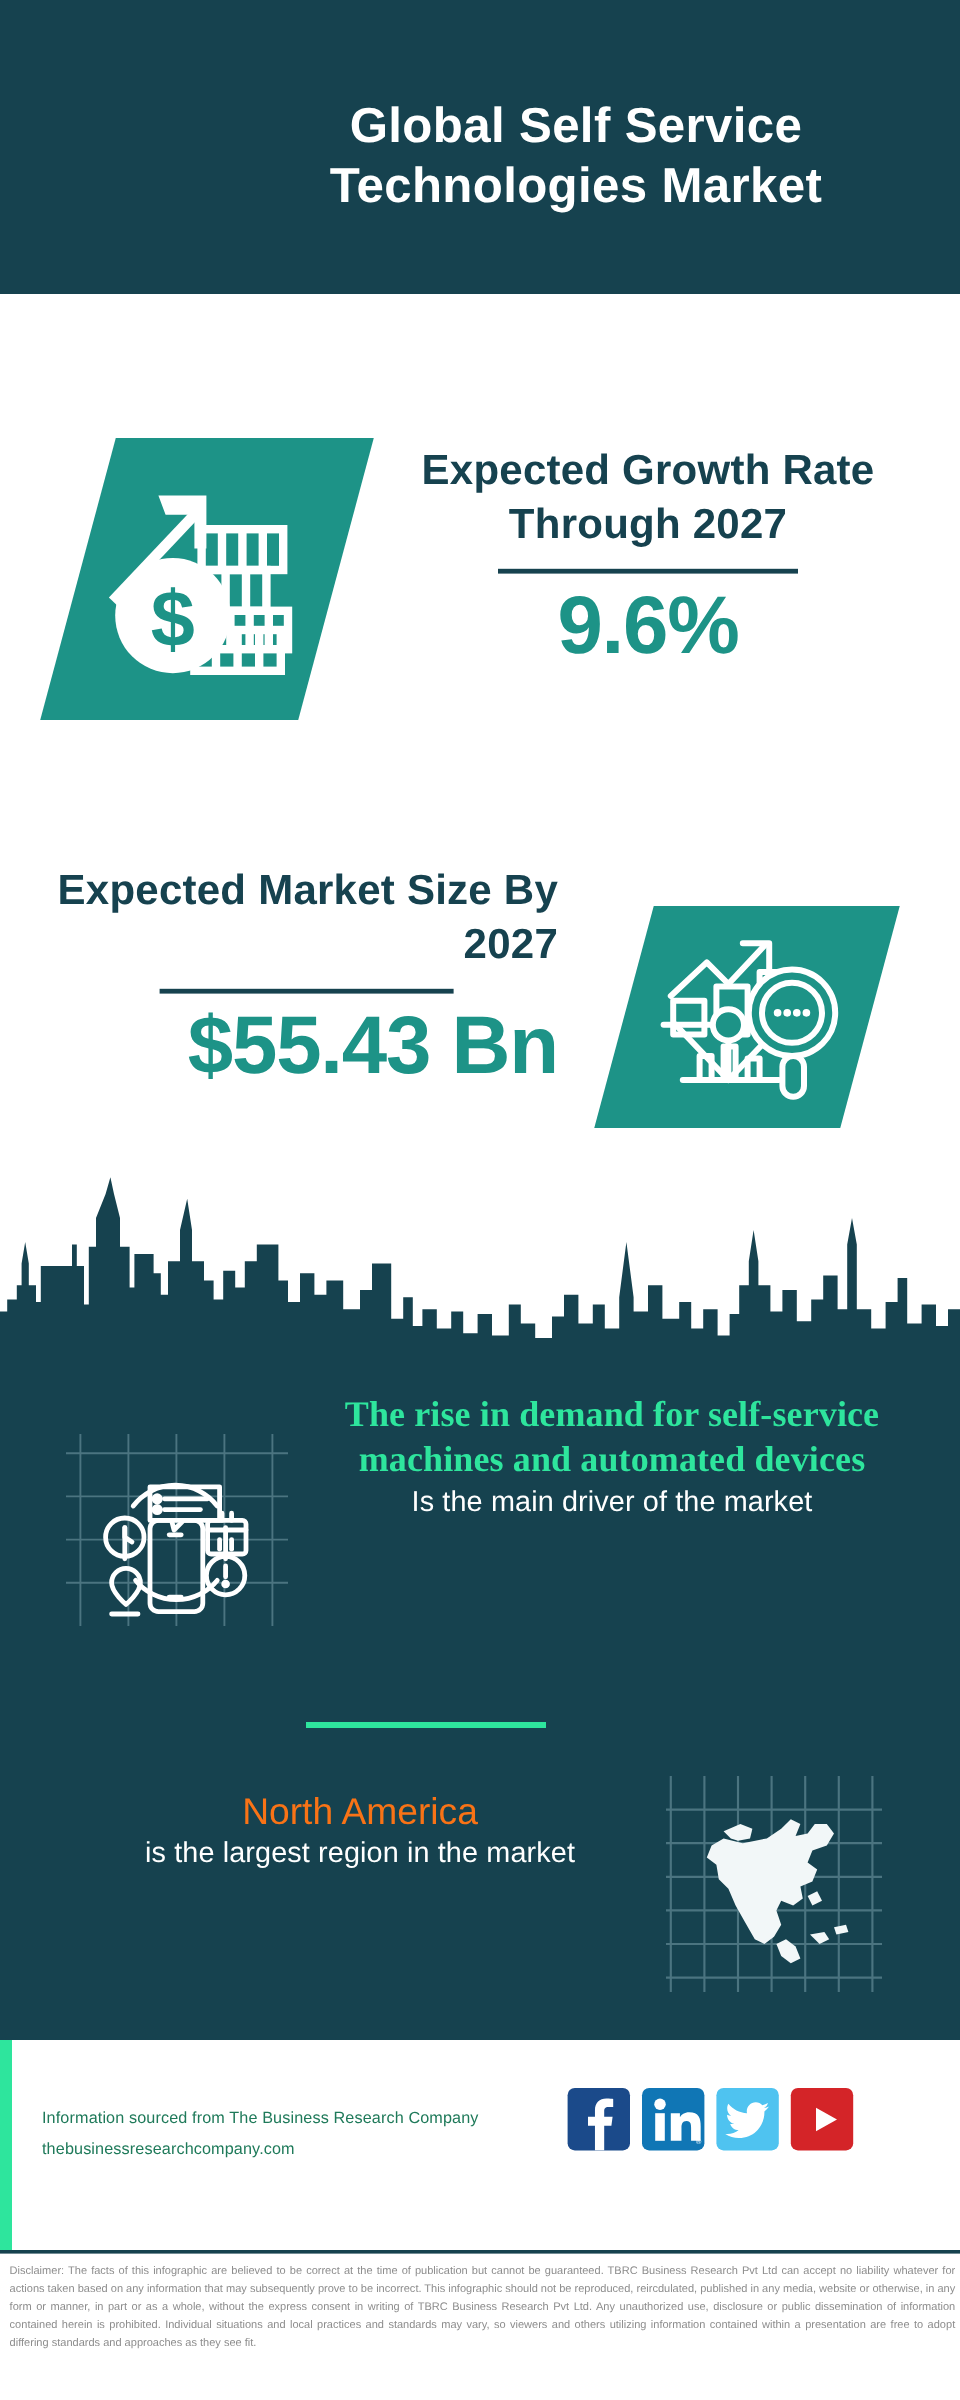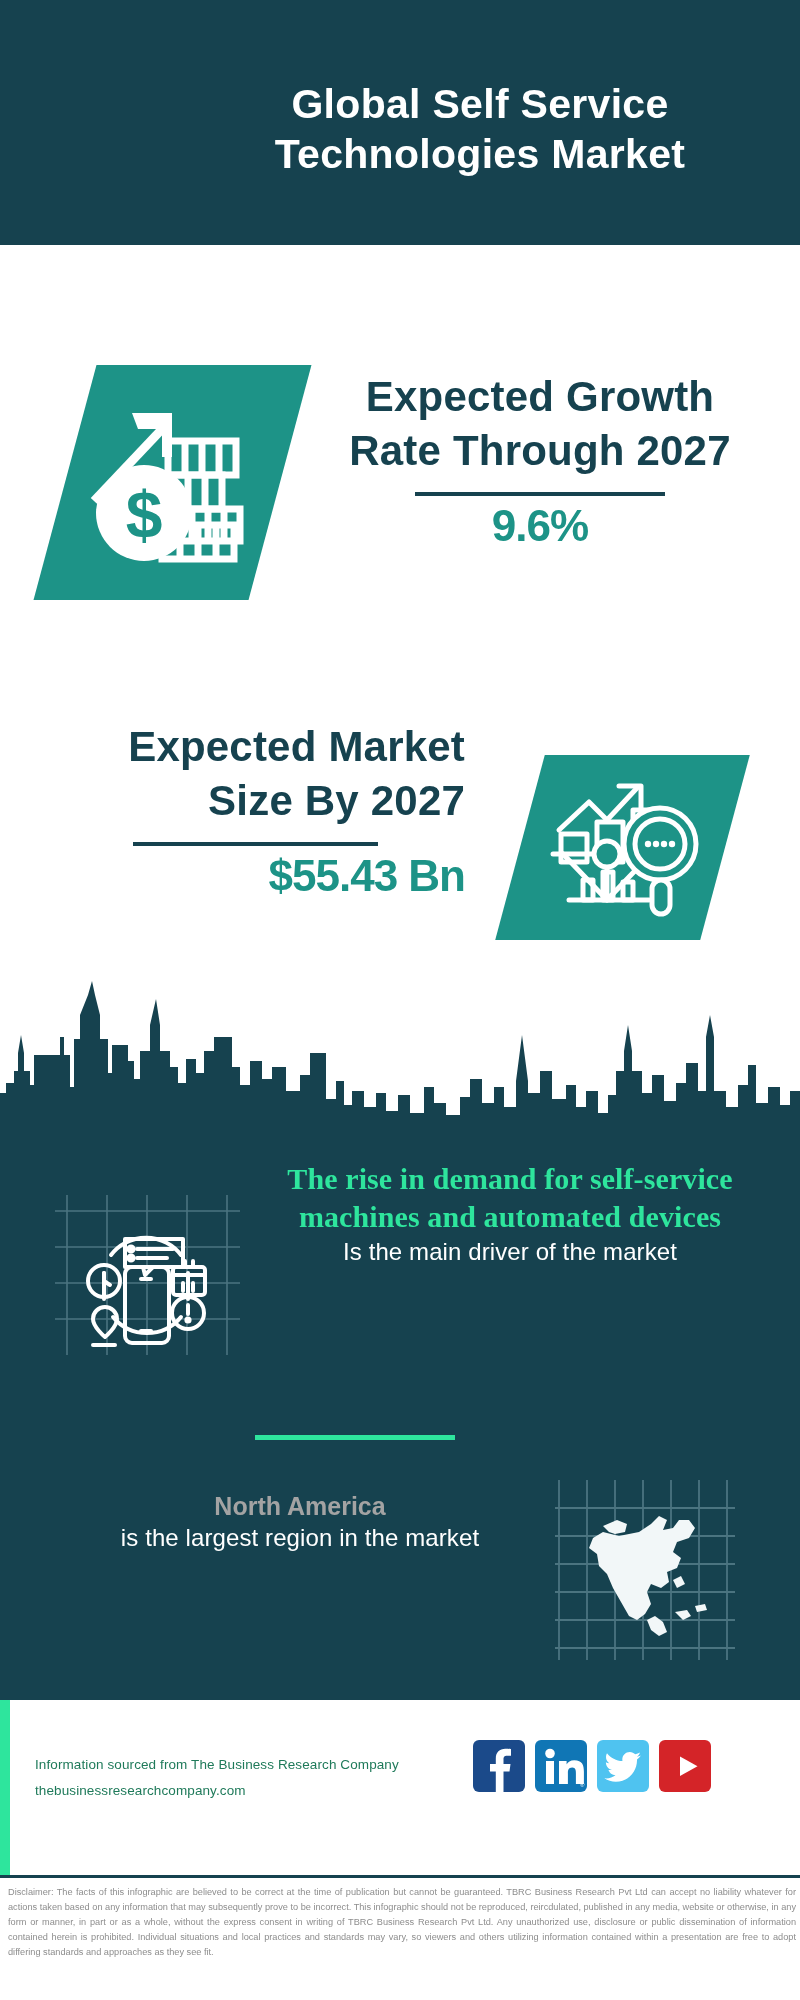--- a/index.html
+++ b/index.html
@@ -31,27 +31,27 @@
   }
   .para-left{
     left:65px;top:120px;width:215px;height:235px;
     transform:skewX(-15deg);
   }
   .icon-money{
     position:absolute;left:80px;top:140px;width:185px;height:195px;
   }
   .growth-text{position:absolute;left:330px;top:125px;width:420px;text-align:center;}
   .h-label{
-    color:#16424f;font-size:42px;font-weight:bold;line-height:1.28;letter-spacing:.2px;
+    color:#16424f;font-size:35px;font-weight:bold;line-height:1.28;letter-spacing:.2px;
   }
   .rule{
     width:250px;height:4px;background:#16424f;margin:14px auto 6px auto;border:0;
   }
   .big-val{
-    color:#1d9387;font-size:44px;font-weight:bold;letter-spacing:-1px;line-height:1.1;
+    color:#1d9387;font-size:68px;font-weight:bold;letter-spacing:-1px;line-height:1.1;
   }
 
   
   .sec-size{position:absolute;left:0;top:660px;width:800px;height:320px;}
   .size-text{position:absolute;left:45px;top:60px;width:420px;text-align:right;}
   .rule-dark{width:245px;height:4px;background:#16424f;margin:14px auto 6px auto;border:0;}
   .para-right{
     left:520px;top:95px;width:205px;height:185px;
     transform:skewX(-15deg);
   }
@@ -74,21 +74,21 @@
   }
   .white-line{
     color:#ffffff;font-size:24px;font-weight:normal;line-height:1.28;letter-spacing:.1px;
   }
   .divider-green{
     position:absolute;left:255px;top:295px;width:200px;height:5px;background:#2ee59d;
   }
 
   .region-row{position:absolute;left:0;top:330px;width:800px;height:220px;}
   .region-text{position:absolute;left:40px;top:20px;width:520px;text-align:center;}
-  .region-head{color:#a3a3a3;font-size:25px;font-weight:bold;line-height:1.3;}
+  .region-head{color:#f97316;font-size:31px;font-weight:normal;line-height:1.3;}
   .map-box{position:absolute;left:555px;top:10px;width:180px;height:180px;}
 
   
   .footer{
     position:absolute;left:0;top:1700px;width:720px;height:175px;background:#ffffff;
   }
   .green-bar{position:absolute;left:0;top:0;width:10px;height:175px;background:#2ee59d;}
   .src-text{
     position:absolute;left:35px;top:52px;width:440px;
     color:#1f7a5a;font-size:13.5px;line-height:1.9;letter-spacing:.1px;

